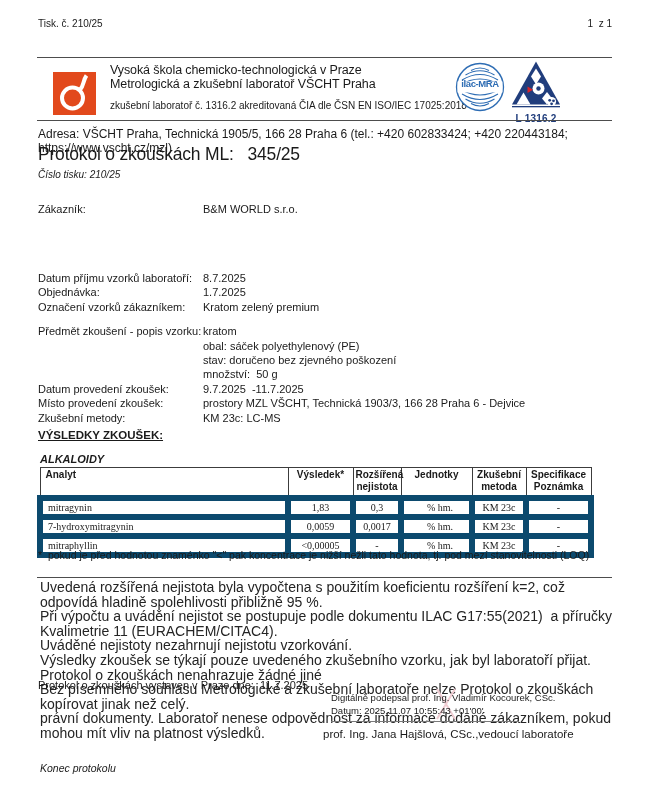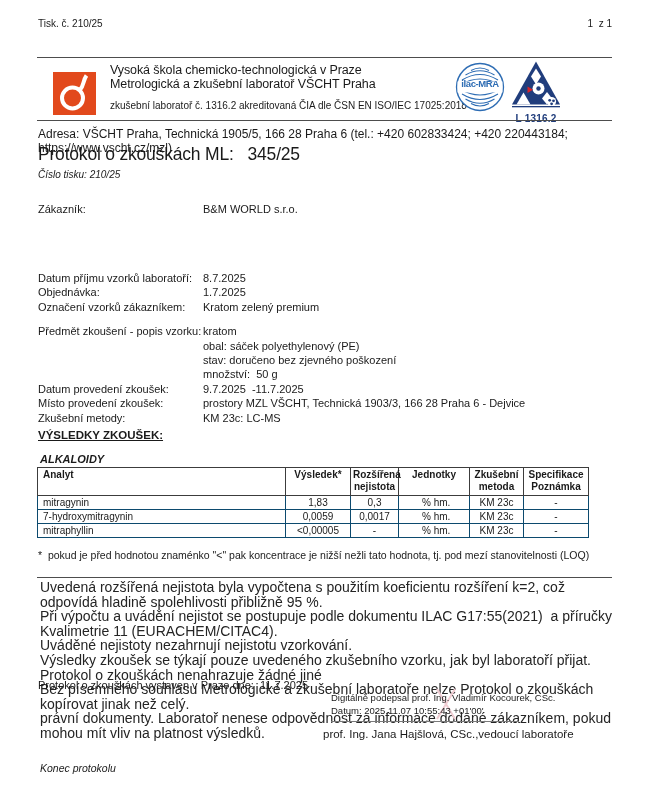--- a/index.html
+++ b/index.html
@@ -46,22 +46,22 @@
   .results-heading { position:absolute; top:429px; left:38px; font-size:11.5px;
     font-weight:bold; text-decoration:underline; }
   .table-title { position:absolute; top:453px; left:40px; font-size:11px;
     font-weight:bold; font-style:italic; }
 
   table.results { position:absolute; top:467px; left:37px; width:551px;
     border-collapse:collapse; table-layout:fixed; font-size:10px; }
   table.results th { font-weight:bold; border:1.6px solid #3c3c3c; vertical-align:top;
     padding:1px 2px 2px; line-height:11.5px; text-align:center; height:24px; }
   table.results th.h-analyt { text-align:left; padding-left:5px; }
-  table.results td { border:1px solid #0c4a6e; padding:0 3px; height:13px;
-    line-height:12px; text-align:center; }
+  table.results td { border:6px solid #0c4a6e; padding:0 3px; height:13px;
+    line-height:12px; text-align:center;font-family:Liberation Serif, serif; }
   table.results td.c-analyt { text-align:left; padding-left:5px; }
   table.results td.c-unit { text-align:left; padding-left:23px; }
 
   .footnote { position:absolute; top:549px; left:38px; font-size:10.5px; }
 
   .legal-notes { position:absolute; top:580px; left:40px; width:575px;
     font-size:14px; line-height:14.6px; color:#242424; }
 
   .issued-line { position:absolute; top:679px; left:38px; font-size:11px; }
 

